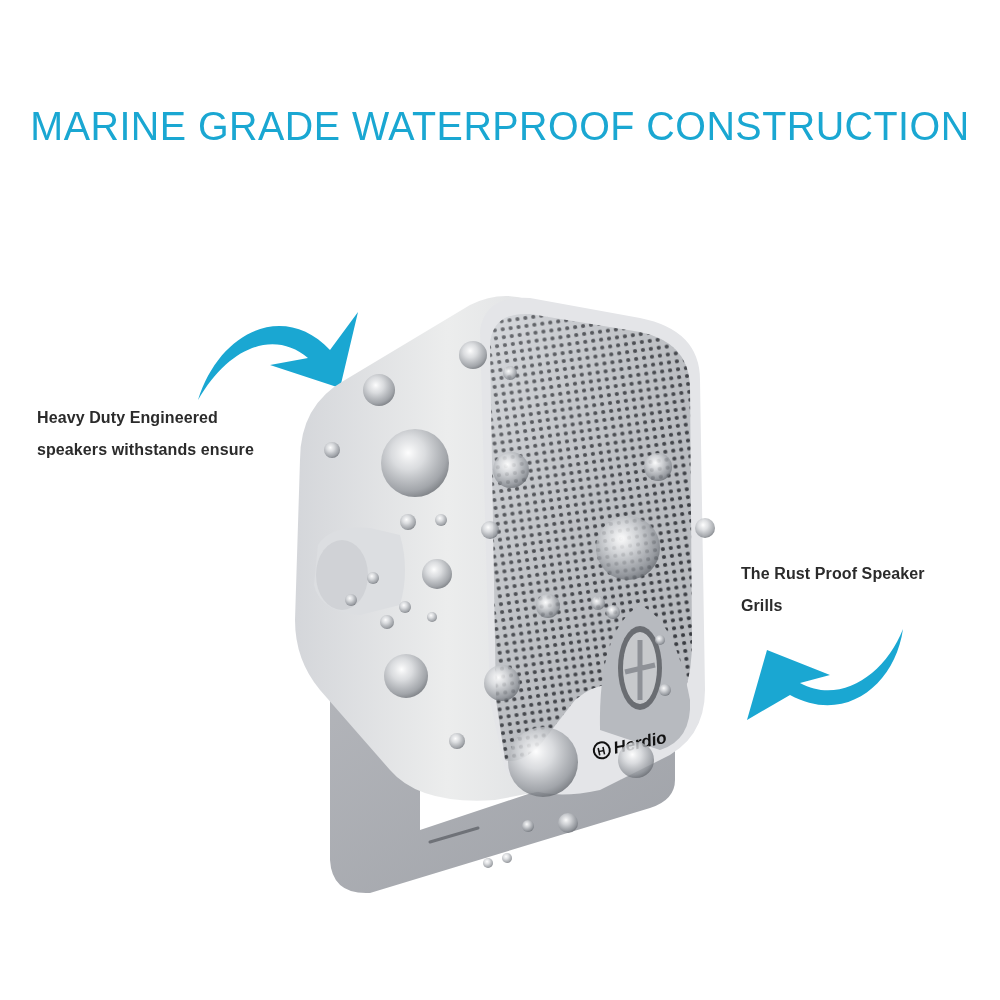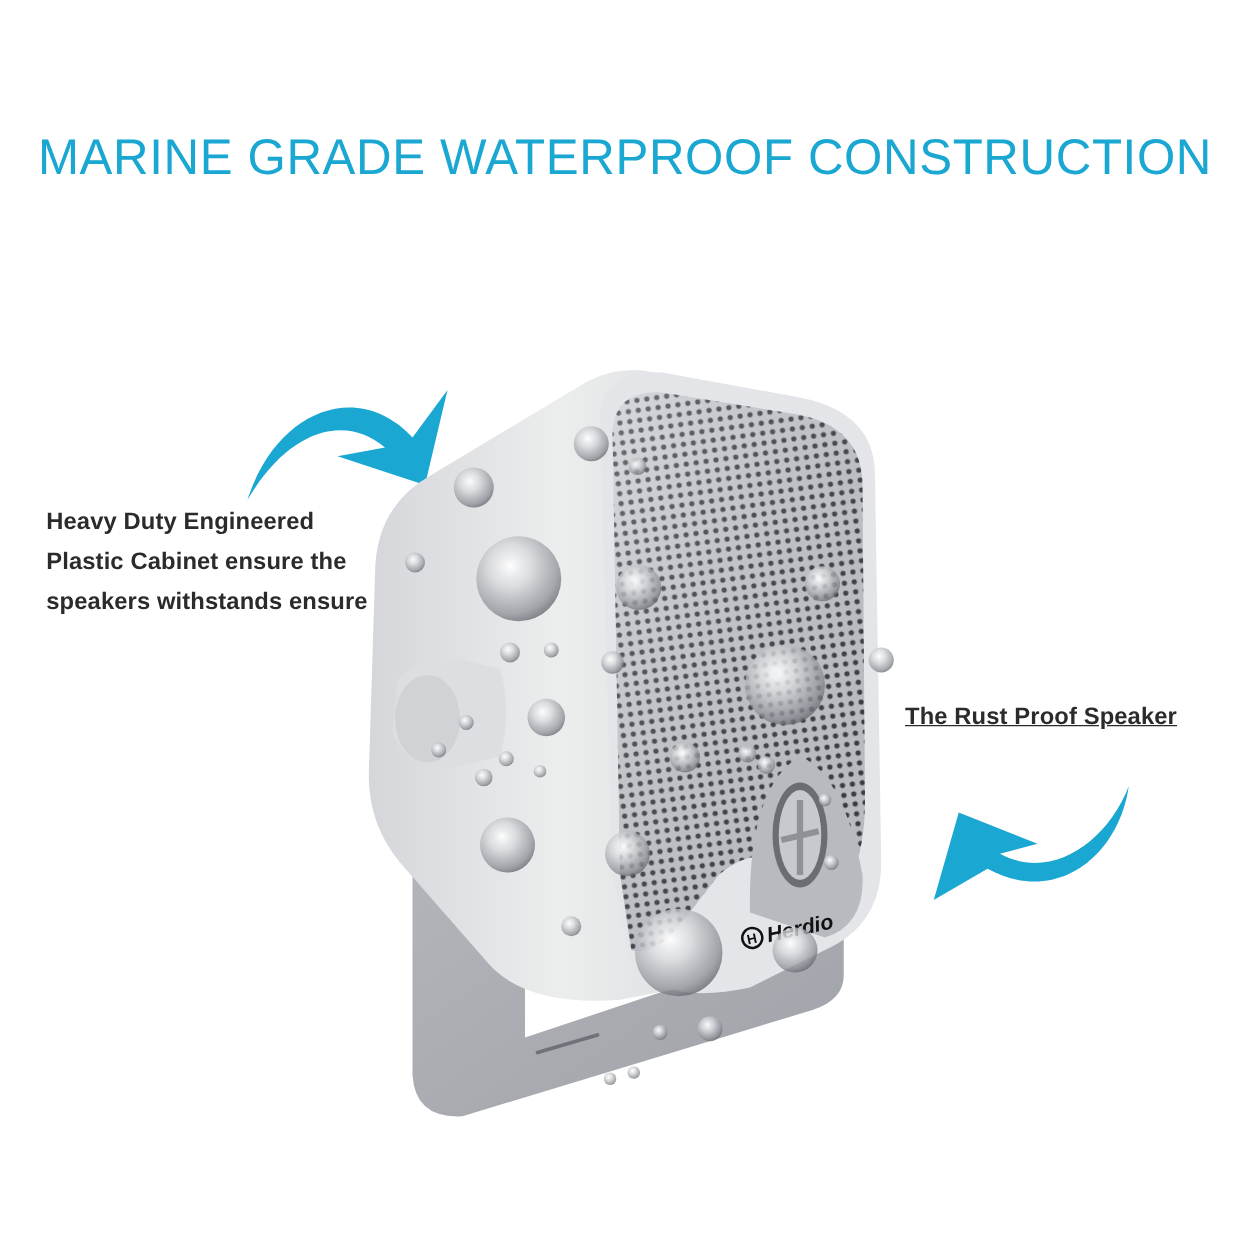--- a/index.html
+++ b/index.html
@@ -1,48 +1,48 @@
 <!DOCTYPE html>
 <html><head>
 <meta charset="utf-8">
 <style>
   html,body{margin:0;padding:0;background:#ffffff;}
   body{width:1000px;height:1000px;position:relative;overflow:hidden;font-family:"Liberation Sans",sans-serif;}
   .headline{position:absolute;left:0;top:104px;width:1000px;text-align:center;
     font-family:"Liberation Sans",sans-serif;font-size:40px;letter-spacing:0.5px;color:#1aa7d2;font-weight:400;
     transform:scaleX(0.985);}
-  .callout{position:absolute;font-size:19px;line-height:32px;color:#2b2b2b;font-weight:700;
+  .callout{position:absolute;font-size:16px;line-height:32px;color:#2b2b2b;font-weight:700;
     font-family:"Liberation Sans",sans-serif;letter-spacing:0.1px;}
   .callout-left{left:37px;top:402px;width:260px;}
-  .callout-right{left:724px;top:558px;width:240px;text-decoration:underline;}
+  .callout-right{left:741px;top:558px;width:240px;}
   .callout span{display:block;white-space:nowrap;}
   .arrow{position:absolute;}
   .product{position:absolute;left:0;top:0;width:1000px;height:1000px;}
 </style>
 </head>
 <body>
 
 <div class="headline">MARINE GRADE WATERPROOF CONSTRUCTION</div>
 
 <svg class="arrow" style="left:190px;top:300px;" width="180" height="110" viewBox="0 0 180 110">
   <path d="M8 100 C 30 30, 95 2, 140 50 L 168 12 L 150 88 L 80 65 L 118 58 C 85 30, 40 45, 8 100 Z" fill="#1aa7d2"></path>
 </svg>
 
 <svg class="arrow" style="left:735px;top:625px;" width="175" height="100" viewBox="0 0 175 100">
   <path d="M168 4 C 160 60, 110 100, 55 70 L 12 95 L 32 25 L 95 50 L 65 58 C 105 80, 150 50, 168 4 Z" fill="#1aa7d2"></path>
 </svg>
 
 <div class="callout callout-left">
   <span>Heavy Duty Engineered</span>
-  <span>Plastic Cabinet ensure the</span>
   <span>speakers withstands ensure</span>
 </div>
 
 <div class="callout callout-right">
   <span>The Rust Proof Speaker</span>
+  <span>Grills</span>
 </div>
 
 <svg class="product" viewBox="0 0 1000 1000">
   <defs>
     <pattern id="holes" width="8" height="8" patternUnits="userSpaceOnUse" patternTransform="rotate(-8)">
       <rect width="8" height="8" fill="#c9ccd1"></rect>
       <circle cx="4" cy="4" r="2.1" fill="#3b3e44"></circle>
     </pattern>
     <linearGradient id="cab" x1="0" y1="0" x2="1" y2="0">
       <stop offset="0" stop-color="#d4d6da"></stop>

